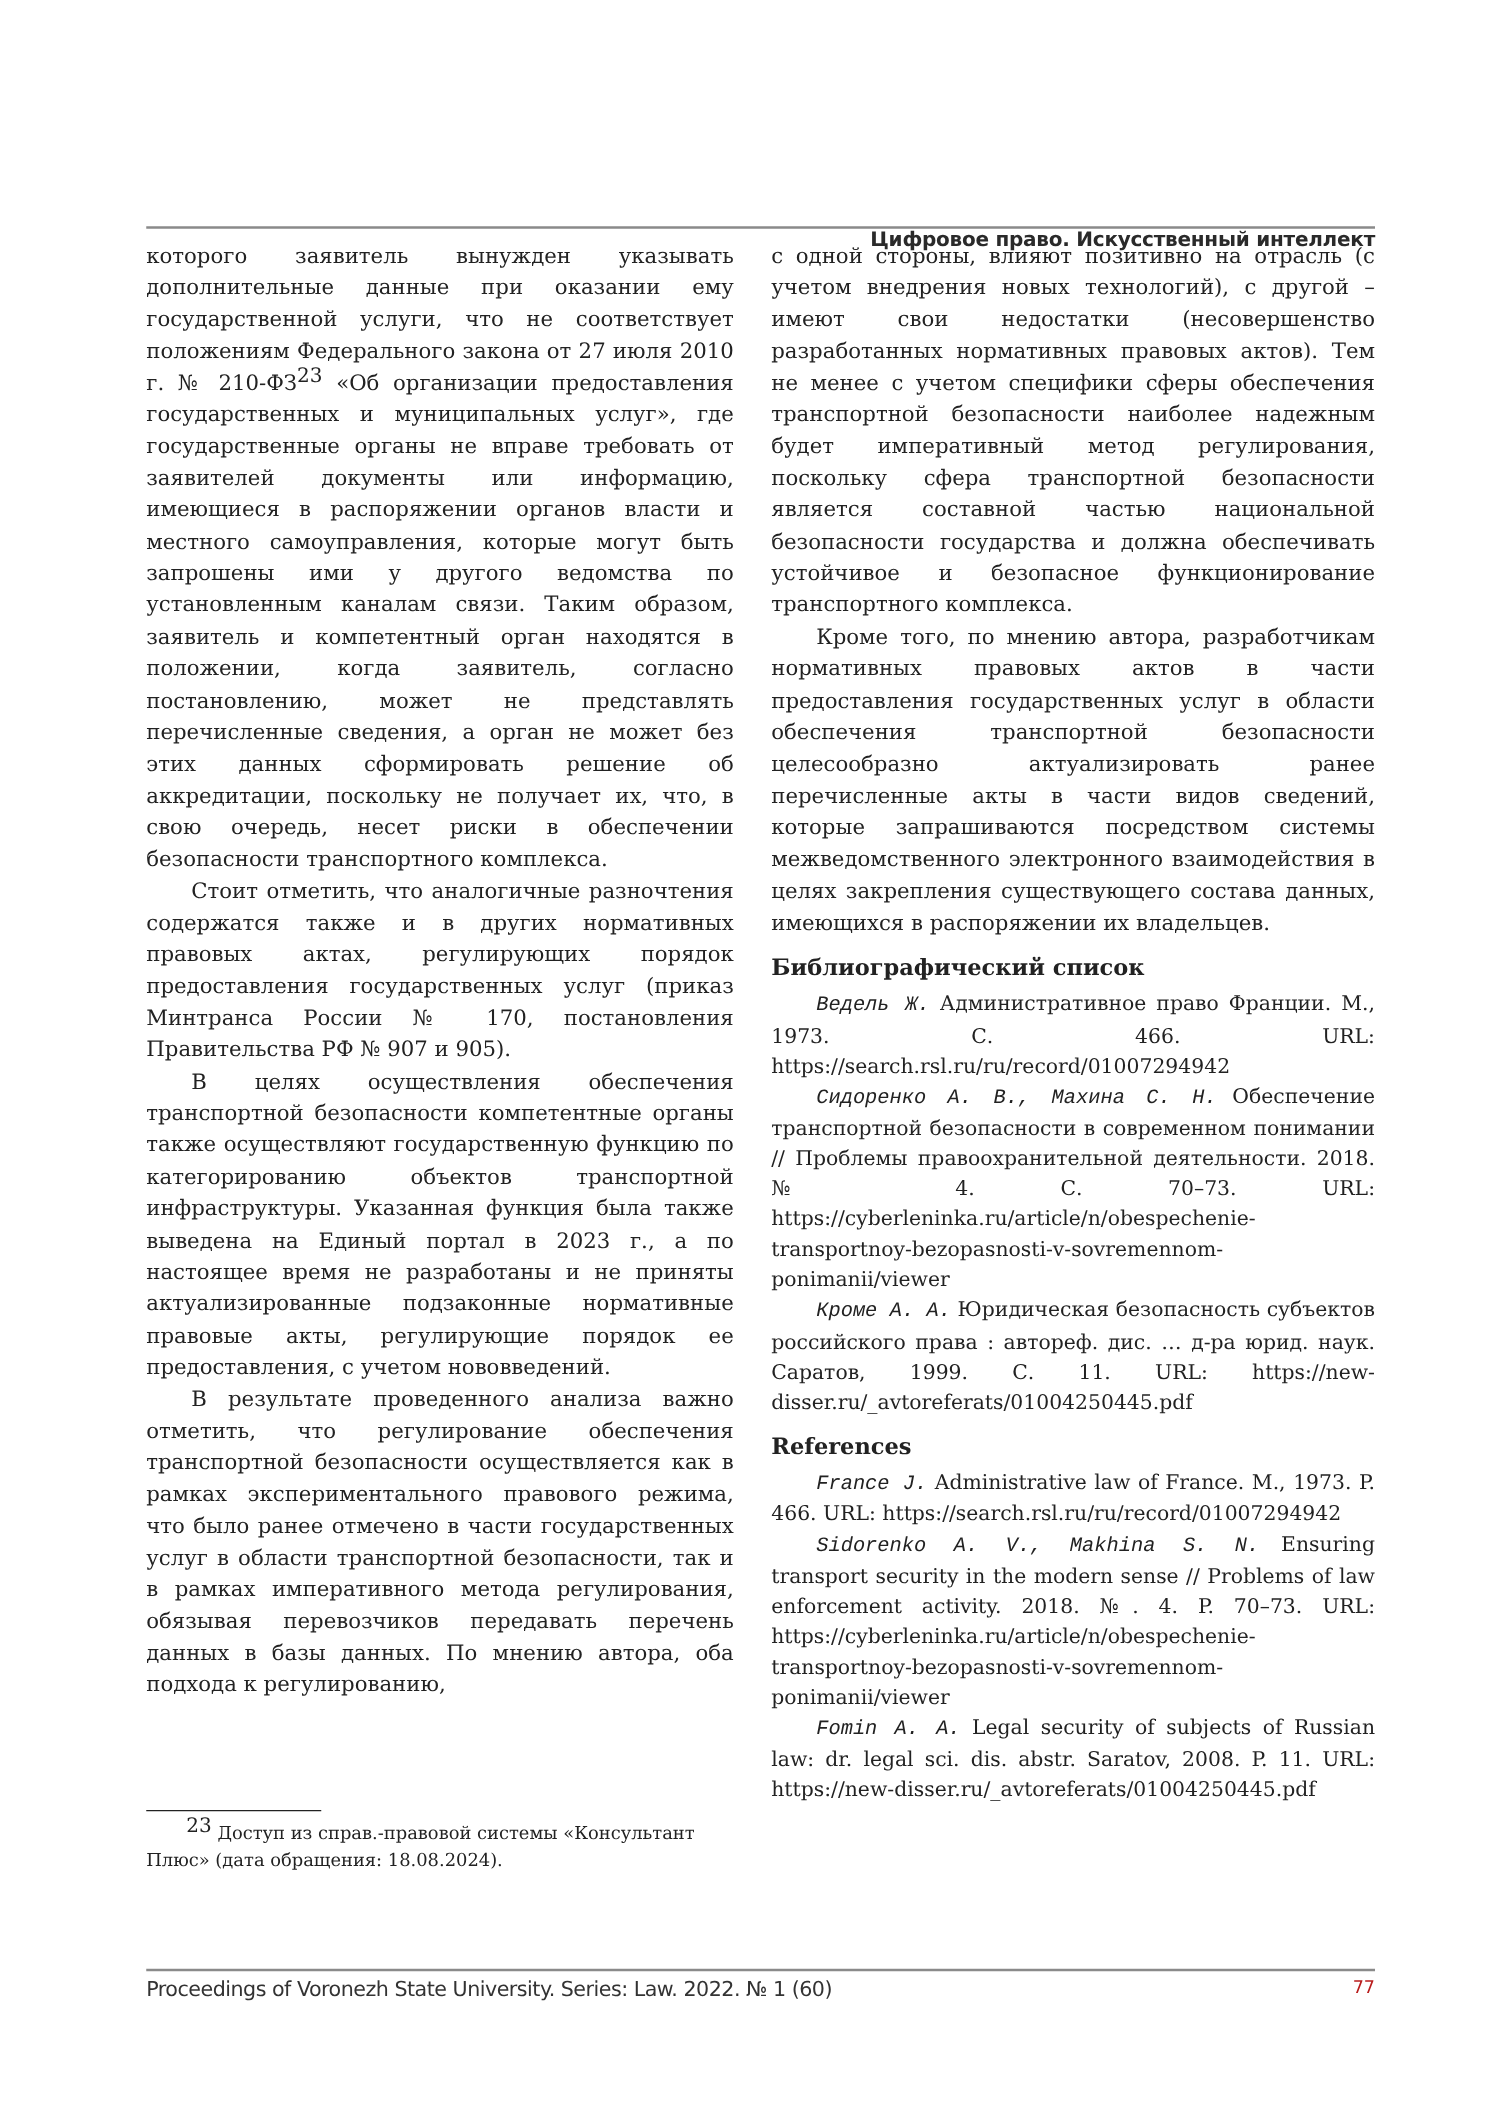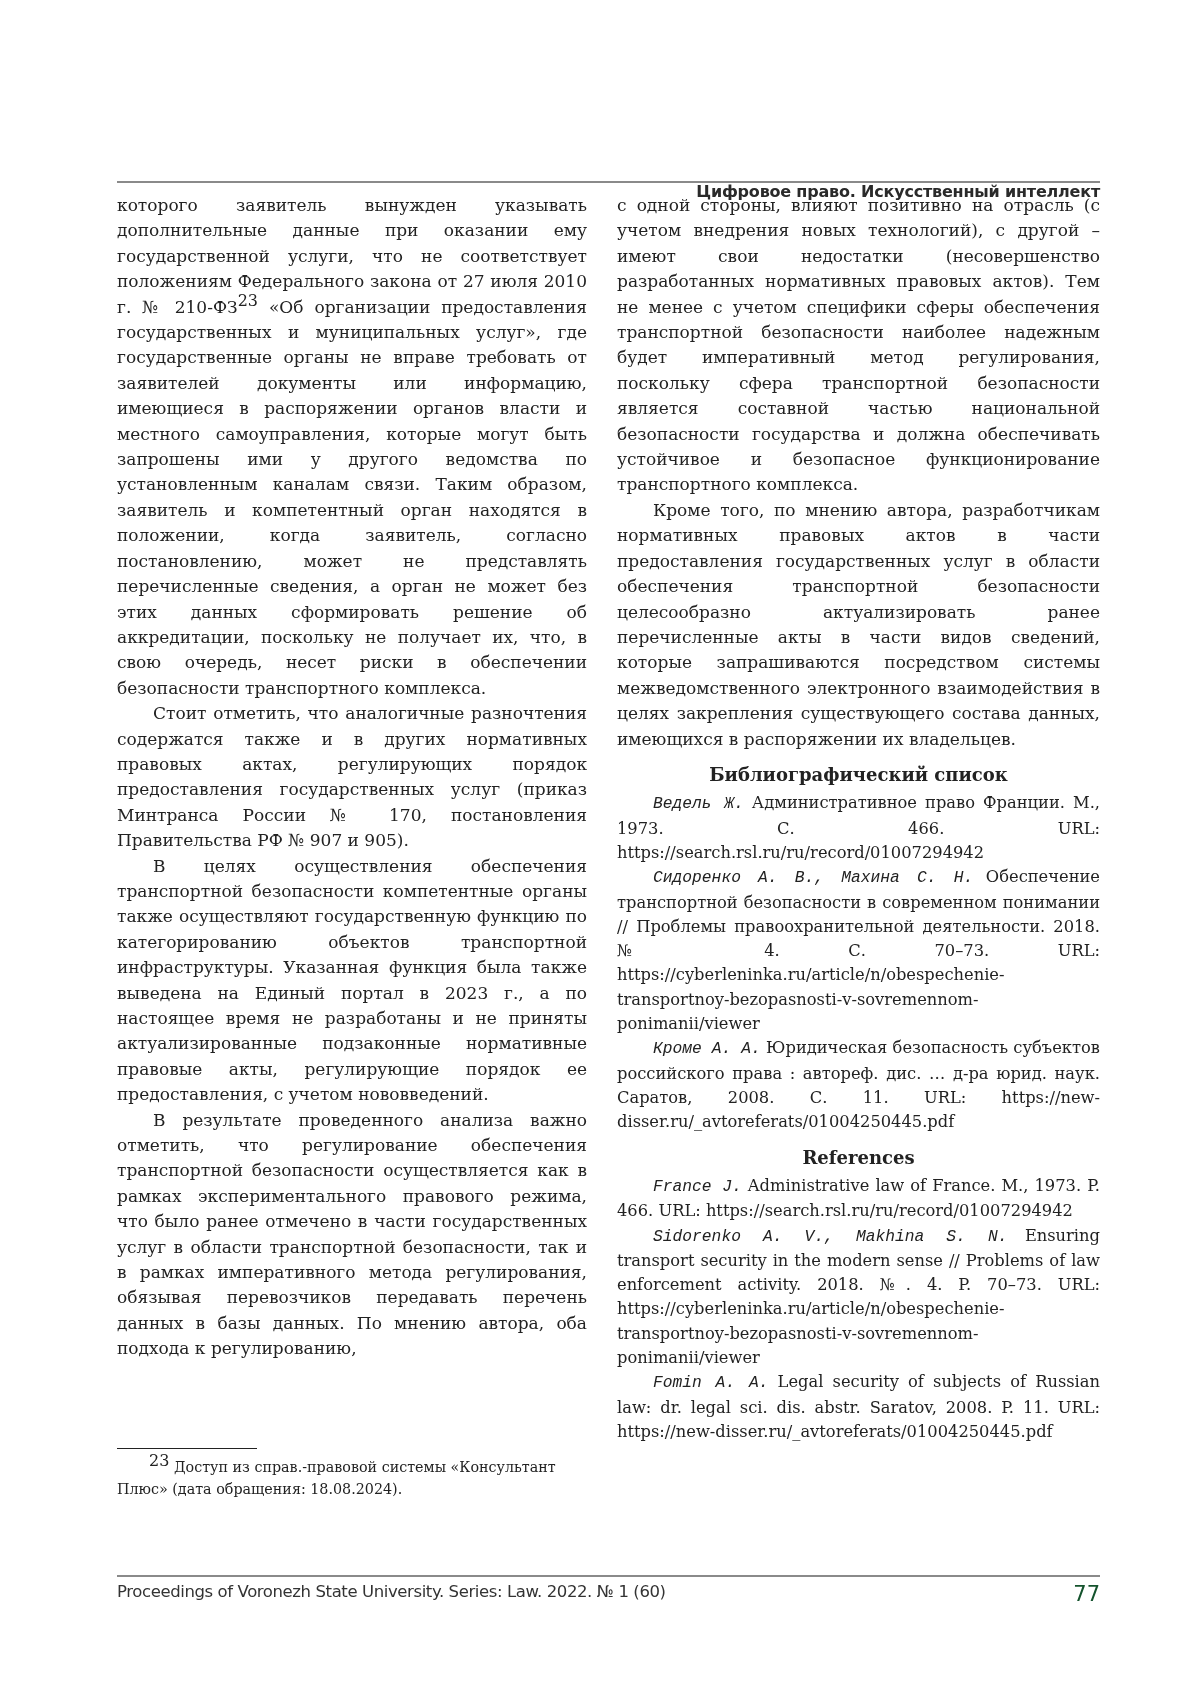--- a/index.html
+++ b/index.html
@@ -14,38 +14,38 @@
       position: absolute; top: 193px; width: 470px;
       font-family: "DejaVu Serif", serif; font-size: 17px; line-height: 25.4px;
       text-align: justify; color: #222;
     }
     .col-left { left: 117px; }
     .col-right { left: 617px; width: 483px; }
     .col p { margin: 0; }
     .col p.indent { text-indent: 36px; }
     sup { font-size: 16px; line-height: 0; vertical-align: super; }
     .bib-title {
-      text-align: center; font-weight: bold; font-size: 18px; margin: 10px 0 4px 0;
+      text-align: left; font-weight: bold; font-size: 18px; margin: 10px 0 4px 0;
     }
     .ref { text-indent: 36px; font-size: 16.3px; line-height: 24.3px; }
     .ref i { font-style: italic; font-family: Liberation Mono, monospace; }
     .footnote-rule { position: absolute; left: 117px; top: 1448px; width: 140px; border-top: 1px solid #222; }
     .footnote {
       position: absolute; left: 117px; top: 1456px; width: 470px;
       font-family: "DejaVu Serif", serif; font-size: 14.3px; line-height: 22px; color: #222;
       text-indent: 32px;
     }
     .foot-rule { position: absolute; left: 117px; width: 983px; top: 1575px; border-top: 2px solid #8a8a8a; }
     .foot-journal {
       position: absolute; left: 117px; top: 1582px;
       font-family: "DejaVu Sans", sans-serif; font-size: 16.5px; color: #333; letter-spacing: -0.4px;
     }
     .foot-page {
       position: absolute; right: 100px; top: 1582px;
-      font-family: "DejaVu Sans", sans-serif; font-size: 21px; color: #14532d; margin-left: 20px;
+      font-family: "DejaVu Sans", sans-serif; font-size: 14px; color: #b91c1c; margin-left: 20px;
     }
   </style>
 </head>
 <body>
 
 <div class="running-head">Цифровое право. Искусственный интеллект</div>
 <div class="head-rule"></div>
 
 <div class="col col-left">
   <p><span>которого заявитель вынужден указывать дополнительные данные при оказании ему государственной услуги, что не соответствует положениям Федерального закона от 27 июля 2010 г. № 210-ФЗ</span><sup>23</sup><span> «Об организации предоставления государственных и муниципальных услуг», где государственные органы не вправе требовать от заявителей документы или информацию, имеющиеся в распоряжении органов власти и местного самоуправления, которые могут быть запрошены ими у другого ведомства по установленным каналам связи. Таким образом, заявитель и компетентный орган находятся в положении, когда заявитель, согласно постановлению, может не представлять перечисленные сведения, а орган не может без этих данных сформировать решение об аккредитации, поскольку не получает их, что, в свою очередь, несет риски в обеспечении безопасности транспортного комплекса.</span></p>
@@ -54,21 +54,21 @@
   <p class="indent">В результате проведенного анализа важно отметить, что регулирование обеспечения транспортной безопасности осуществляется как в рамках экспериментального правового режима, что было ранее отмечено в части государственных услуг в области транспортной безопасности, так и в рамках императивного метода регулирования, обязывая перевозчиков передавать перечень данных в базы данных. По мнению автора, оба подхода к регулированию,</p>
 </div>
 
 <div class="col col-right">
   <p>с одной стороны, влияют позитивно на отрасль (с учетом внедрения новых технологий), с другой – имеют свои недостатки (несовершенство разработанных нормативных правовых актов). Тем не менее с учетом специфики сферы обеспечения транспортной безопасности наиболее надежным будет императивный метод регулирования, поскольку сфера транспортной безопасности является составной частью национальной безопасности государства и должна обеспечивать устойчивое и безопасное функционирование транспортного комплекса.</p>
   <p class="indent">Кроме того, по мнению автора, разработчикам нормативных правовых актов в части предоставления государственных услуг в области обеспечения транспортной безопасности целесообразно актуализировать ранее перечисленные акты в части видов сведений, которые запрашиваются посредством системы межведомственного электронного взаимодействия в целях закрепления существующего состава данных, имеющихся в распоряжении их владельцев.</p>
 
   <div class="bib-title">Библиографический список</div>
   <p class="ref"><i>Ведель Ж.</i><span> Административное право Франции. М., 1973. С. 466. URL: https://search.rsl.ru/ru/record/01007294942</span></p>
   <p class="ref"><i>Сидоренко А. В., Махина С. Н.</i><span> Обеспечение транспортной безопасности в современном понимании // Проблемы правоохранительной деятельности. 2018. № 4. С. 70–73. URL: https://cyberleninka.ru/article/n/obespechenie-transportnoy-bezopasnosti-v-sovremennom-ponimanii/viewer</span></p>
-  <p class="ref"><i>Кроме А. А.</i><span> Юридическая безопасность субъектов российского права : автореф. дис. … д-ра юрид. наук. Саратов, 2008. С. 11. URL: https://new-disser.ru/_avtoreferats/01004250445.pdf</span></p>
+  <p class="ref"><i>Кроме А. А.</i><span> Юридическая безопасность субъектов российского права : автореф. дис. … д-ра юрид. наук. Саратов, 1999. С. 11. URL: https://new-disser.ru/_avtoreferats/01004250445.pdf</span></p>
 
   <div class="bib-title">References</div>
   <p class="ref"><i>France J.</i><span> Administrative law of France. M., 1973. P. 466. URL: https://search.rsl.ru/ru/record/01007294942</span></p>
   <p class="ref"><i>Sidorenko A. V., Makhina S. N.</i><span> Ensuring transport security in the modern sense // Problems of law enforcement activity. 2018. №. 4. P. 70–73. URL: https://cyberleninka.ru/article/n/obespechenie-transportnoy-bezopasnosti-v-sovremennom-ponimanii/viewer</span></p>
   <p class="ref"><i>Fomin A. A.</i><span> Legal security of subjects of Russian law: dr. legal sci. dis. abstr. Saratov, 2008. P. 11. URL: https://new-disser.ru/_avtoreferats/01004250445.pdf</span></p>
 </div>
 
 <div class="footnote-rule"></div>
 <div class="footnote"><sup>23</sup><span> Доступ из справ.-правовой системы «Консультант Плюс» (дата обращения: 18.08.2024).</span></div>
 

